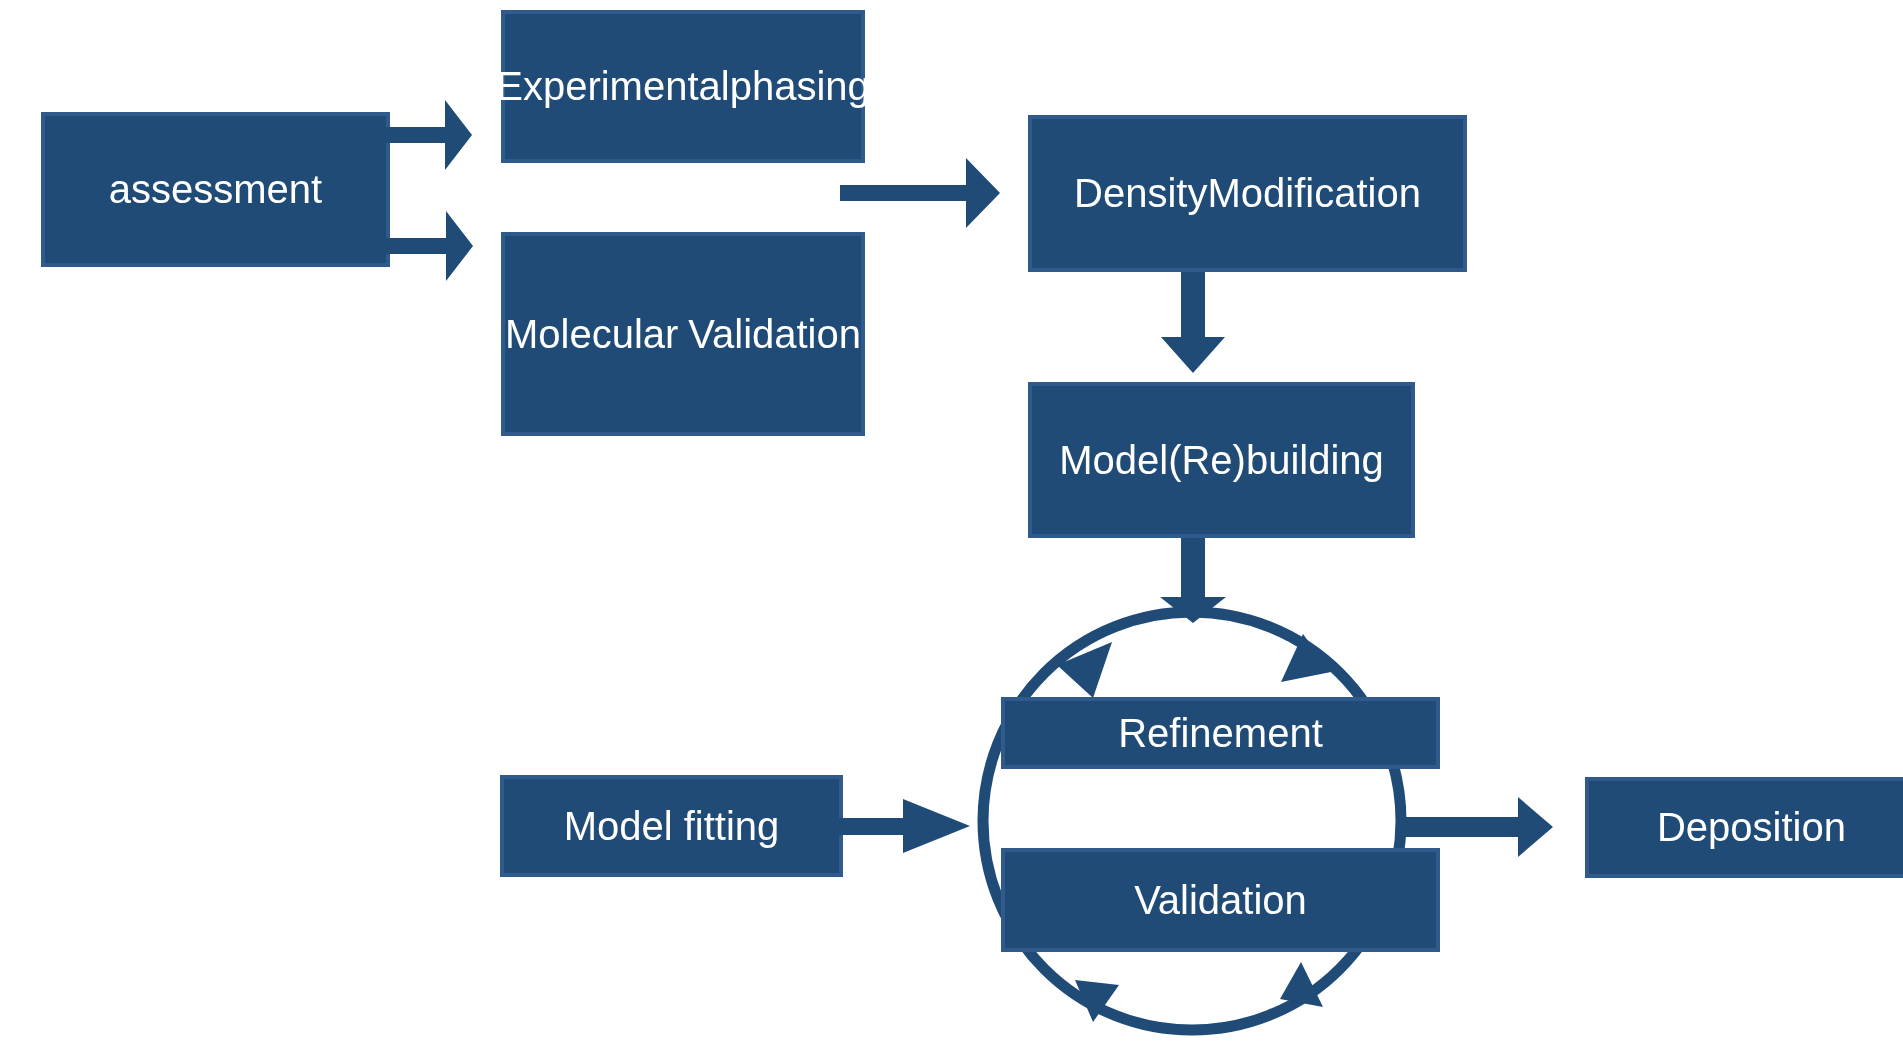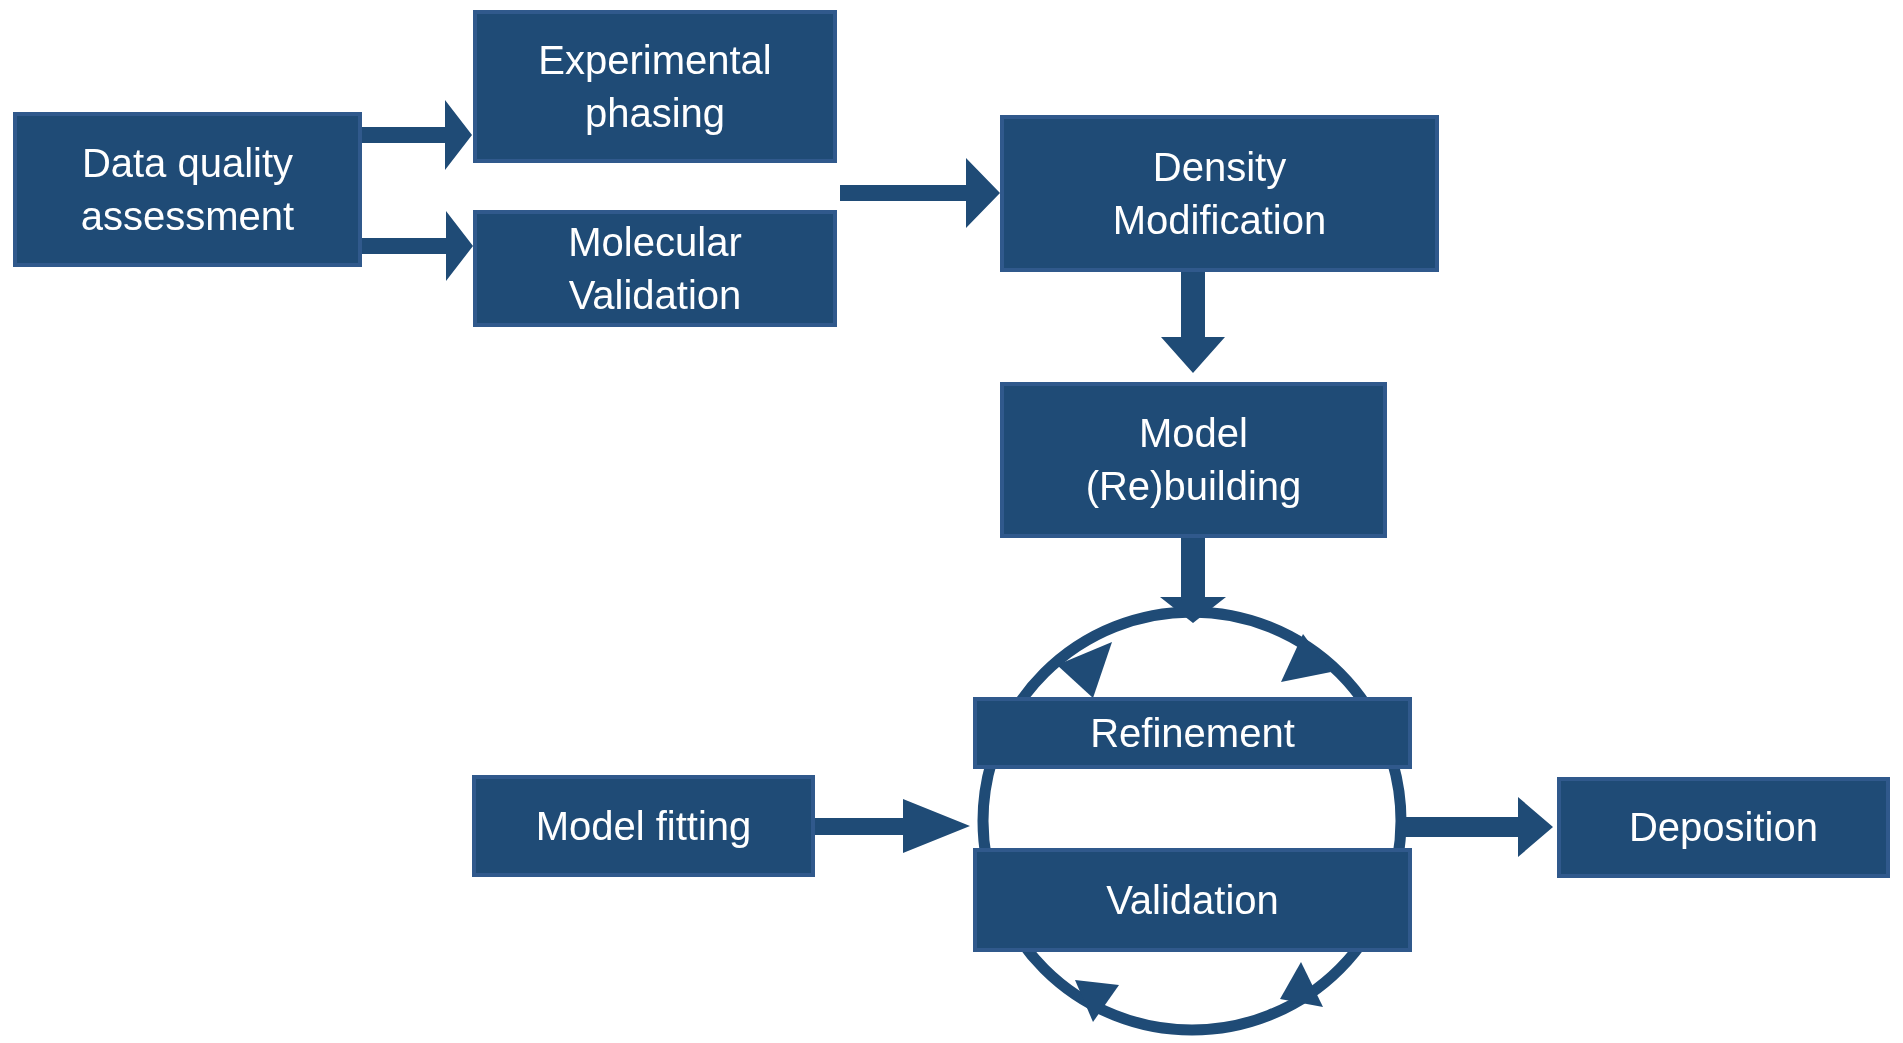--- a/index.html
+++ b/index.html
@@ -13,52 +13,51 @@
   svg.layer{position:absolute;left:0;top:0;width:1903px;height:1043px;}
   #ring-layer{z-index:1;}
   #arrow-layer{z-index:3;}
   .node{
     position:absolute;
     z-index:2;
     box-sizing:border-box;
     background:var(--color-box_fill,#1F4B76);
     border:4px solid var(--color-box_border,#30598C);
     color:var(--color-text,#fff);
-    display:flex;flex-direction:column;align-items:center;justify-content:center;
+    display:flex;align-items:center;justify-content:center;
     text-align:center;
-    font-size:40px;line-height:53px;
+    font-size:40px;line-height:53px;margin-left:28px;
   }
   .node-line{display:block;white-space:nowrap;}
   .arrow-fill{fill:var(--color-arrow,#1F4B76);}
   .ring-stroke{stroke:var(--color-arrow,#1F4B76);fill:none;stroke-width:11px;}
 </style>
 </head>
 <body>
 
 <div id="canvas">
 
   <svg class="layer" id="ring-layer" viewBox="0 0 1903 1043">
     <circle class="ring-stroke" cx="1192" cy="821" r="209"></circle>
     <polygon class="arrow-fill" points="1112,642 1093,698 1057,665"></polygon>
     <polygon class="arrow-fill" points="1303,634 1281,682 1331,672"></polygon>
     <polygon class="arrow-fill" points="1280,999 1301,962 1323,1007"></polygon>
     <polygon class="arrow-fill" points="1093,1022 1075,980 1119,985"></polygon>
   </svg>
 
   <div class="node" style="left:13px;top:112px;width:349px;height:155px;">
-    <span class="node-line">Data quality</span>
     <span class="node-line">assessment</span>
   </div>
 
   <div class="node" style="left:473px;top:10px;width:364px;height:153px;">
     <span class="node-line">Experimental</span>
     <span class="node-line">phasing</span>
   </div>
 
-  <div class="node" style="left:473px;top:210px;width:364px;height:117px;">
+  <div class="node" style="left:473px;top:232px;width:364px;height:204px;justify-content:space-between;">
     <span class="node-line">Molecular</span>
     <span class="node-line">Validation</span>
   </div>
 
   <div class="node" style="left:1000px;top:115px;width:439px;height:157px;">
     <span class="node-line">Density</span>
     <span class="node-line">Modification</span>
   </div>
 
   <div class="node" style="left:1000px;top:382px;width:387px;height:156px;">

